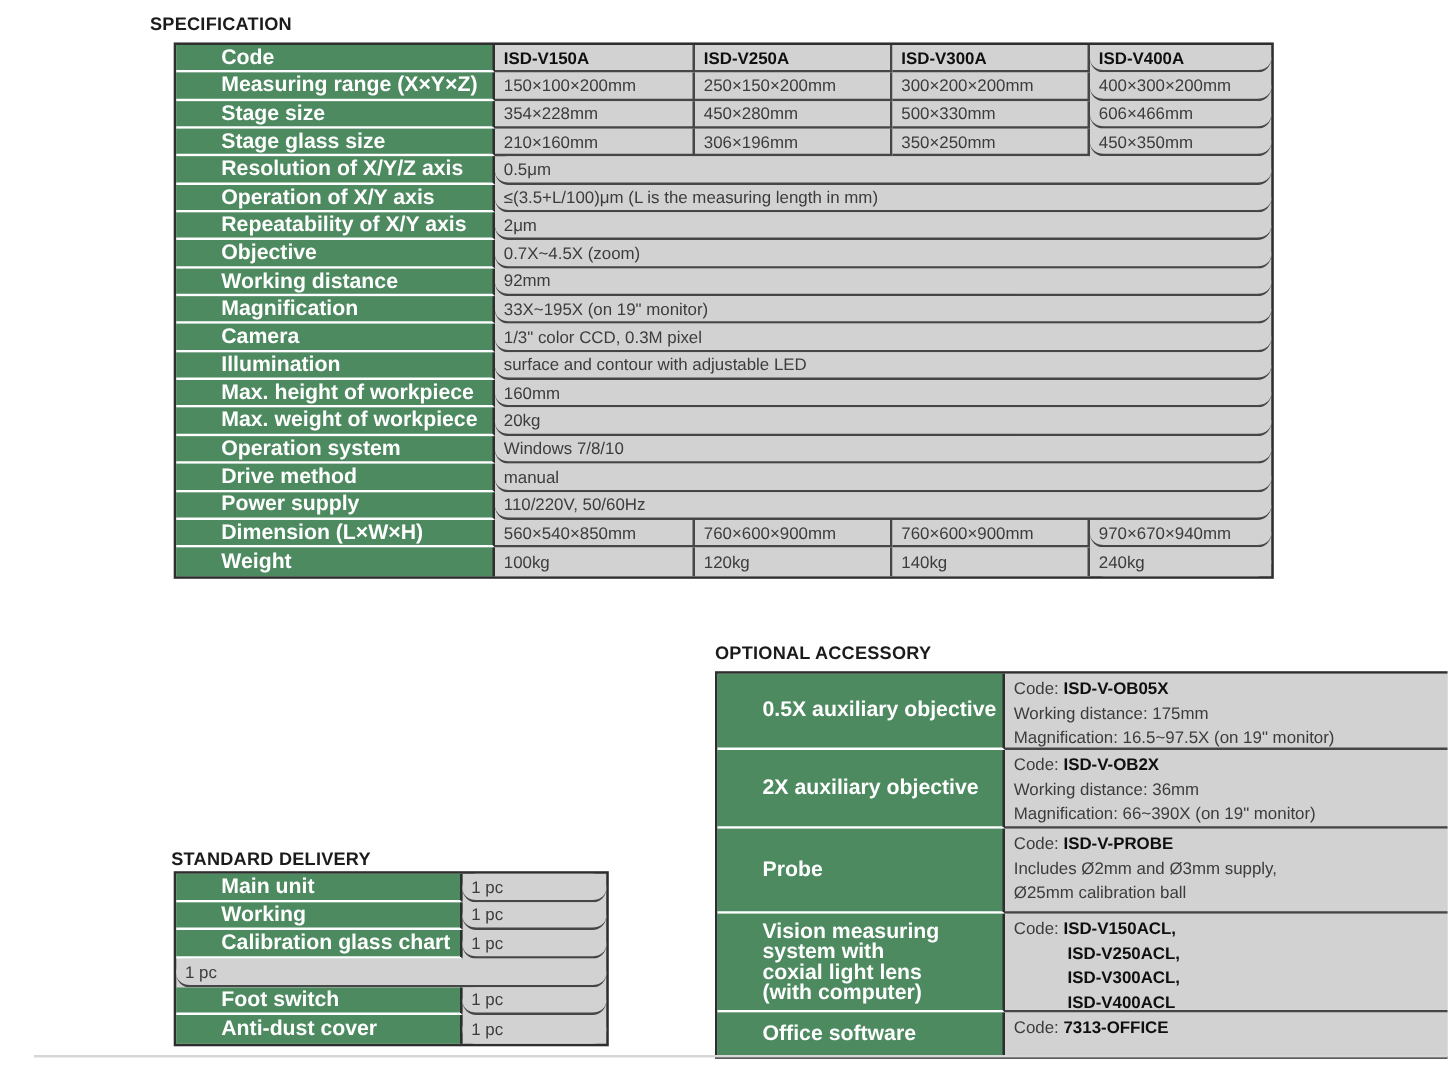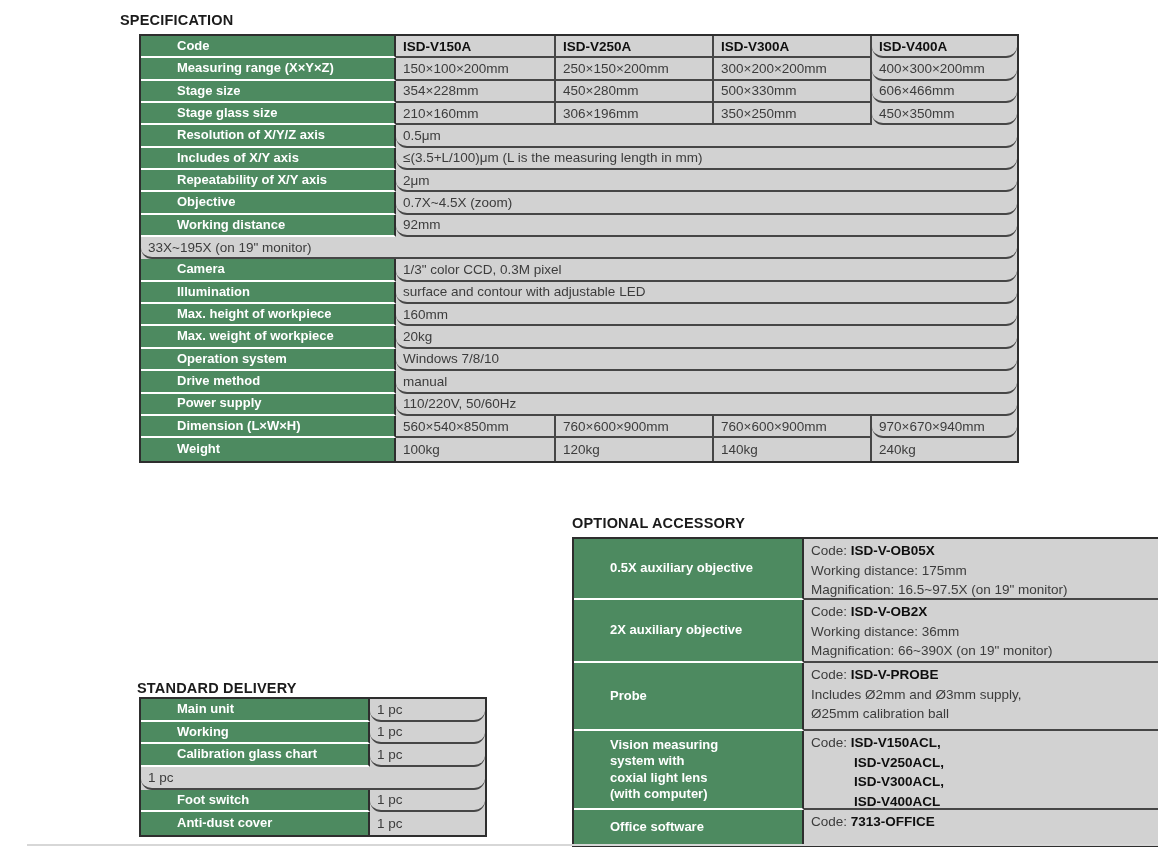--- a/index.html
+++ b/index.html
@@ -20,21 +20,21 @@
 
   .row { display: flex; width: 100%; }
   .srow { height: 22.35px; }
   .drow { height: 22.66px; }
   .ar0 { height: 61px; } .ar1 { height: 63px; } .ar2 { height: 68px; }
   .ar3 { height: 79px; } .ar4 { height: 35px; }
 
   .cell { height: 100%; display: flex; align-items: center; padding-left: 7px; overflow: hidden; }
 
   .lab {
-    background: #4d8a60; color: #ffffff; font-weight: bold; font-size: 13px;
+    background: #4d8a60; color: #ffffff; font-weight: bold; font-size: 17px;
     border-bottom: 2px solid #ffffff; border-right: 2px solid #2e2e2e;
     white-space: pre-line; line-height: 16.5px; padding-left: 36px;
   }
   .val {
     background: #d2d2d2; color: #3c3c3c; font-size: 13.5px;
     border-bottom: 2px solid #464646; border-right: 2px solid #464646;
   }
   .hdr { font-weight: bold; color: #0f0f0f; }
 
   .c0 { width: 255px; } .c1 { width: 160px; } .c2 { width: 158px; }
@@ -89,36 +89,37 @@
         <div class="cell val c1">210×160mm</div>
         <div class="cell val c2">306×196mm</div>
         <div class="cell val c3">350×250mm</div>
         <div class="cell val c4">450×350mm</div>
       </div>
       <div class="row srow">
         <div class="cell lab c0">Resolution of X/Y/Z axis</div>
         <div class="cell val cspan">0.5μm</div>
       </div>
       <div class="row srow">
-        <div class="cell lab c0">Includes of X/Y axis</div>
+        <div class="cell lab c0">Operation of X/Y axis</div>
         <div class="cell val cspan">≤(3.5+L/100)μm (L is the measuring length in mm)</div>
       </div>
       <div class="row srow">
         <div class="cell lab c0">Repeatability of X/Y axis</div>
         <div class="cell val cspan">2μm</div>
       </div>
       <div class="row srow">
         <div class="cell lab c0">Objective</div>
         <div class="cell val cspan">0.7X~4.5X (zoom)</div>
       </div>
       <div class="row srow">
         <div class="cell lab c0">Working distance</div>
         <div class="cell val cspan">92mm</div>
       </div>
       <div class="row srow">
+        <div class="cell lab c0">Magnification</div>
         <div class="cell val cspan">33X~195X (on 19" monitor)</div>
       </div>
       <div class="row srow">
         <div class="cell lab c0">Camera</div>
         <div class="cell val cspan">1/3" color CCD, 0.3M pixel</div>
       </div>
       <div class="row srow">
         <div class="cell lab c0">Illumination</div>
         <div class="cell val cspan">surface and contour with adjustable LED</div>
       </div>

